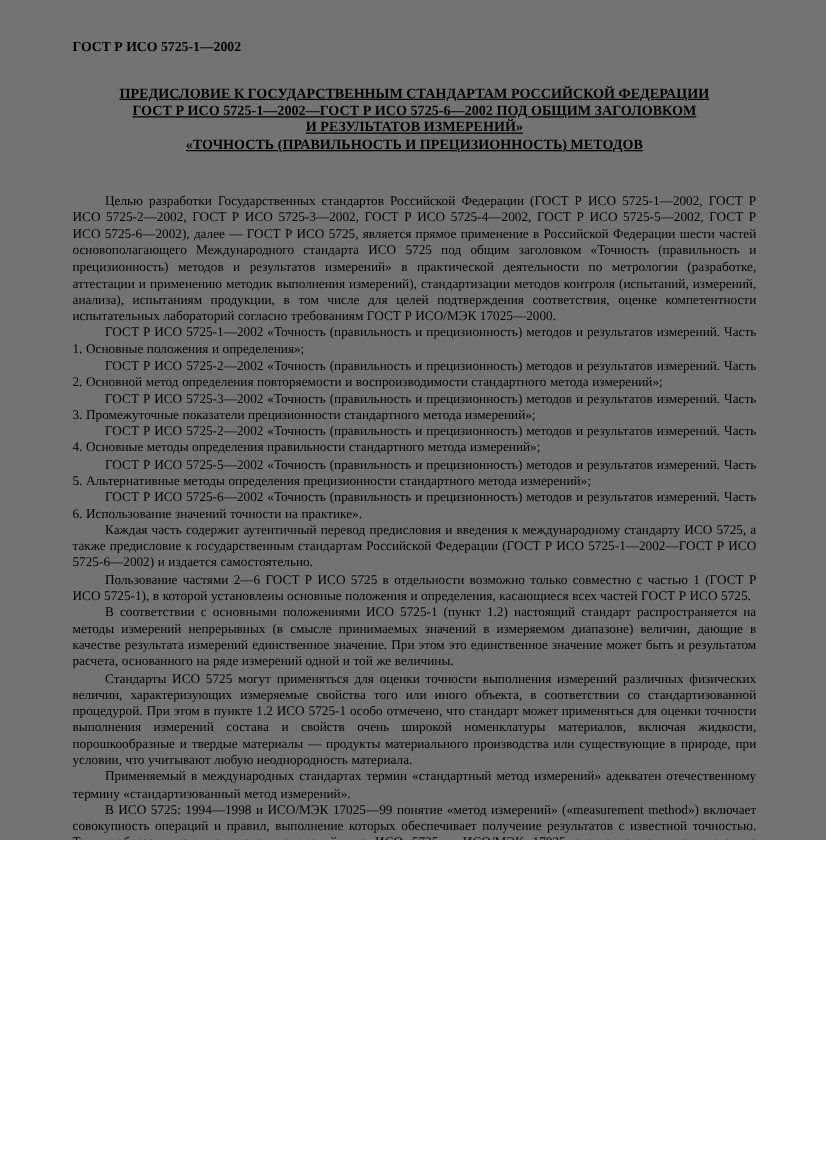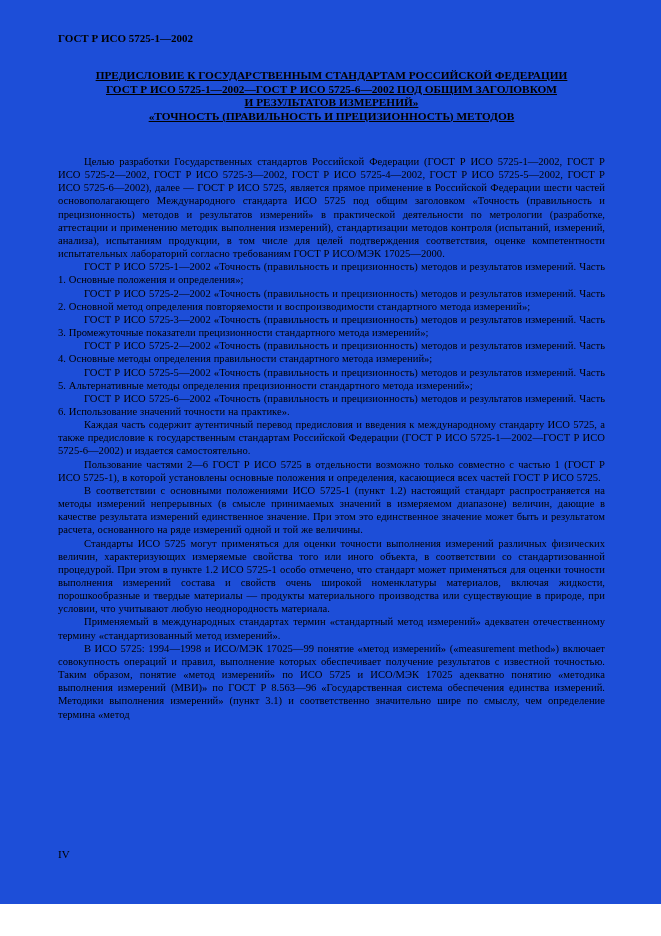--- a/index.html
+++ b/index.html
@@ -3,23 +3,23 @@
 <meta charset="utf-8">
 <style>
   html, body {
     margin: 0;
     padding: 0;
     background: #ffffff;
   }
   .page {
     position: relative;
     width: 661px;
-    height: 904px;
+    height: 672px;
     margin: 0 auto;
-    background: #1d4ed8;
+    background: #737373;
     color: #000000;
     font-family: "Liberation Serif", "DejaVu Serif", serif;
     box-sizing: border-box;
     padding: 32px 56px 0 58px;
     overflow: hidden;
   }
   .doc-header {
     font-weight: bold;
     font-size: 11px;
     line-height: 13px;

